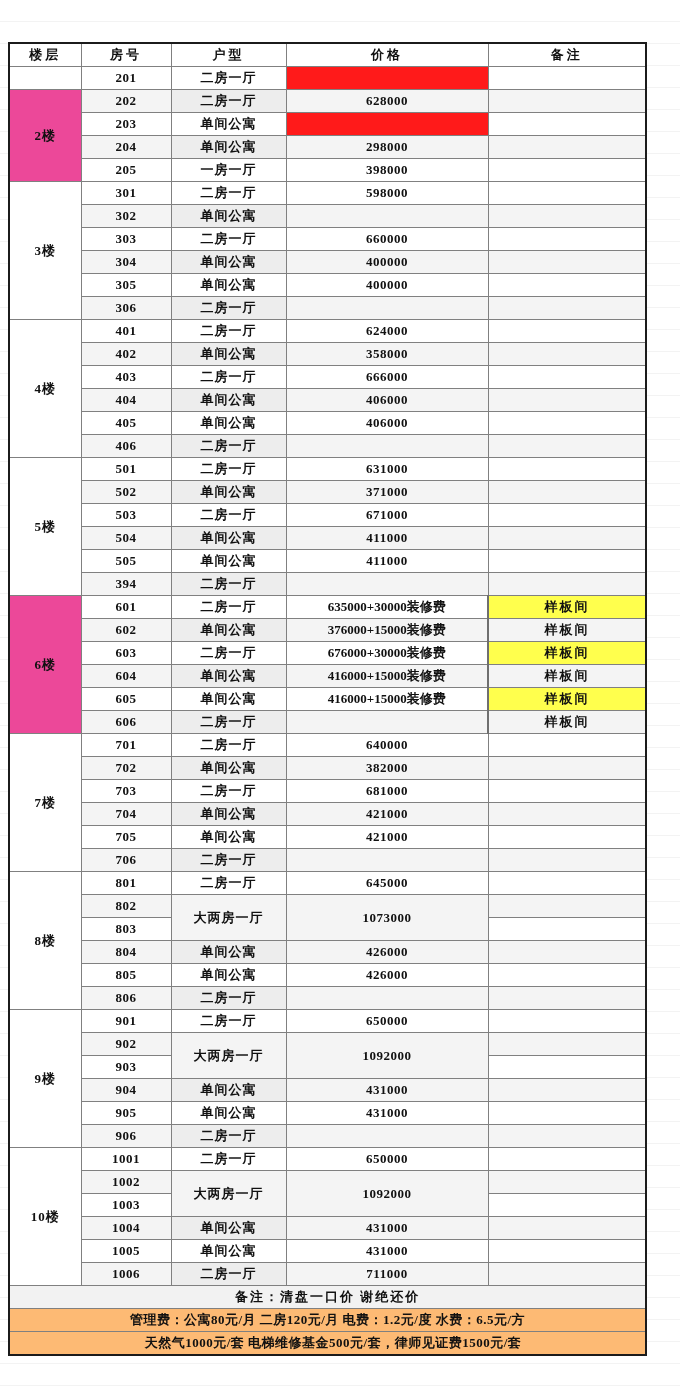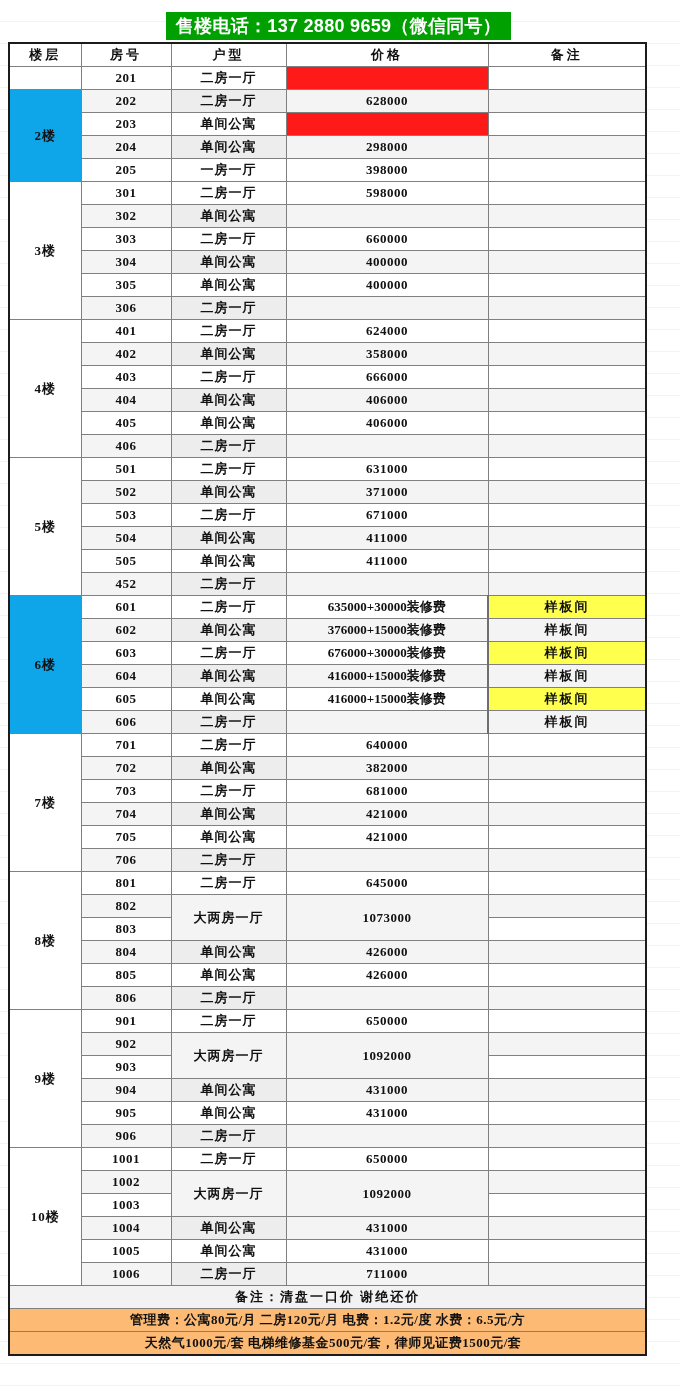--- a/index.html
+++ b/index.html
@@ -117,21 +117,21 @@
     letter-spacing: 3px;
     border-bottom: 2px solid #555;
   }
 
   td.floor-cell {
     font-weight: bold;
     font-size: 14px;
     letter-spacing: 1px;
     border-right: 2px solid #6f6f6f;
   }
-  td.floor-cell.shaded { background: #0ea5e9; }
+  td.floor-cell.shaded { background: #ec4899; }
   td.floor-cell.blank  { background: #ffffff; }
 
   td.room  { font-weight: bold; font-size: 13.5px; letter-spacing: 0.5px; }
   td.type  { font-weight: bold; font-size: 13px; letter-spacing: 1px; }
   td.price { font-weight: bold; font-size: 13.5px; letter-spacing: 0.5px; margin-top: 48px; }
   td.note  { font-size: 13px; }
 
   
   tr.tint td { background: #f4f4f4; }
   td.type.tint2 { background: #ededed; }
@@ -181,23 +181,20 @@
   td.fee-row.last { border-bottom: 2px solid #1b1b1b; padding-left: 11px; }
 </style>
 </head>
 <body>
 
 <div id="sheet-bg"></div>
 
 <div id="page">
 
 
-  <div class="phone-banner">
-    <span>售楼电话：137 2880 9659（微信同号）</span>
-  </div>
 
   <table class="pricelist">
     <colgroup>
       <col class="c-floor">
         <col class="c-room">
         <col class="c-type">
         <col class="c-price">
         <col class="c-note">
     </colgroup>
     <thead>
@@ -341,21 +338,21 @@
           <td class="price">411000</td>
           <td class="note"></td>
         </tr>
         <tr>
           <td class="room">505</td>
           <td class="type">单间公寓</td>
           <td class="price">411000</td>
           <td class="note"></td>
         </tr>
         <tr class="tint">
-          <td class="room">452</td>
+          <td class="room">394</td>
           <td class="type tint2">二房一厅</td>
           <td class="price sold"></td>
           <td class="note"></td>
         </tr>
         <tr>
           <td class="floor-cell shaded thick-top" rowspan="6">6楼</td>
           <td class="room thick-top">601</td>
           <td class="type thick-top">二房一厅</td>
           <td class="price price-blue has-note thick-top">635000+30000装修费</td>
           <td class="note note-yellow thick-top">样板间</td>

